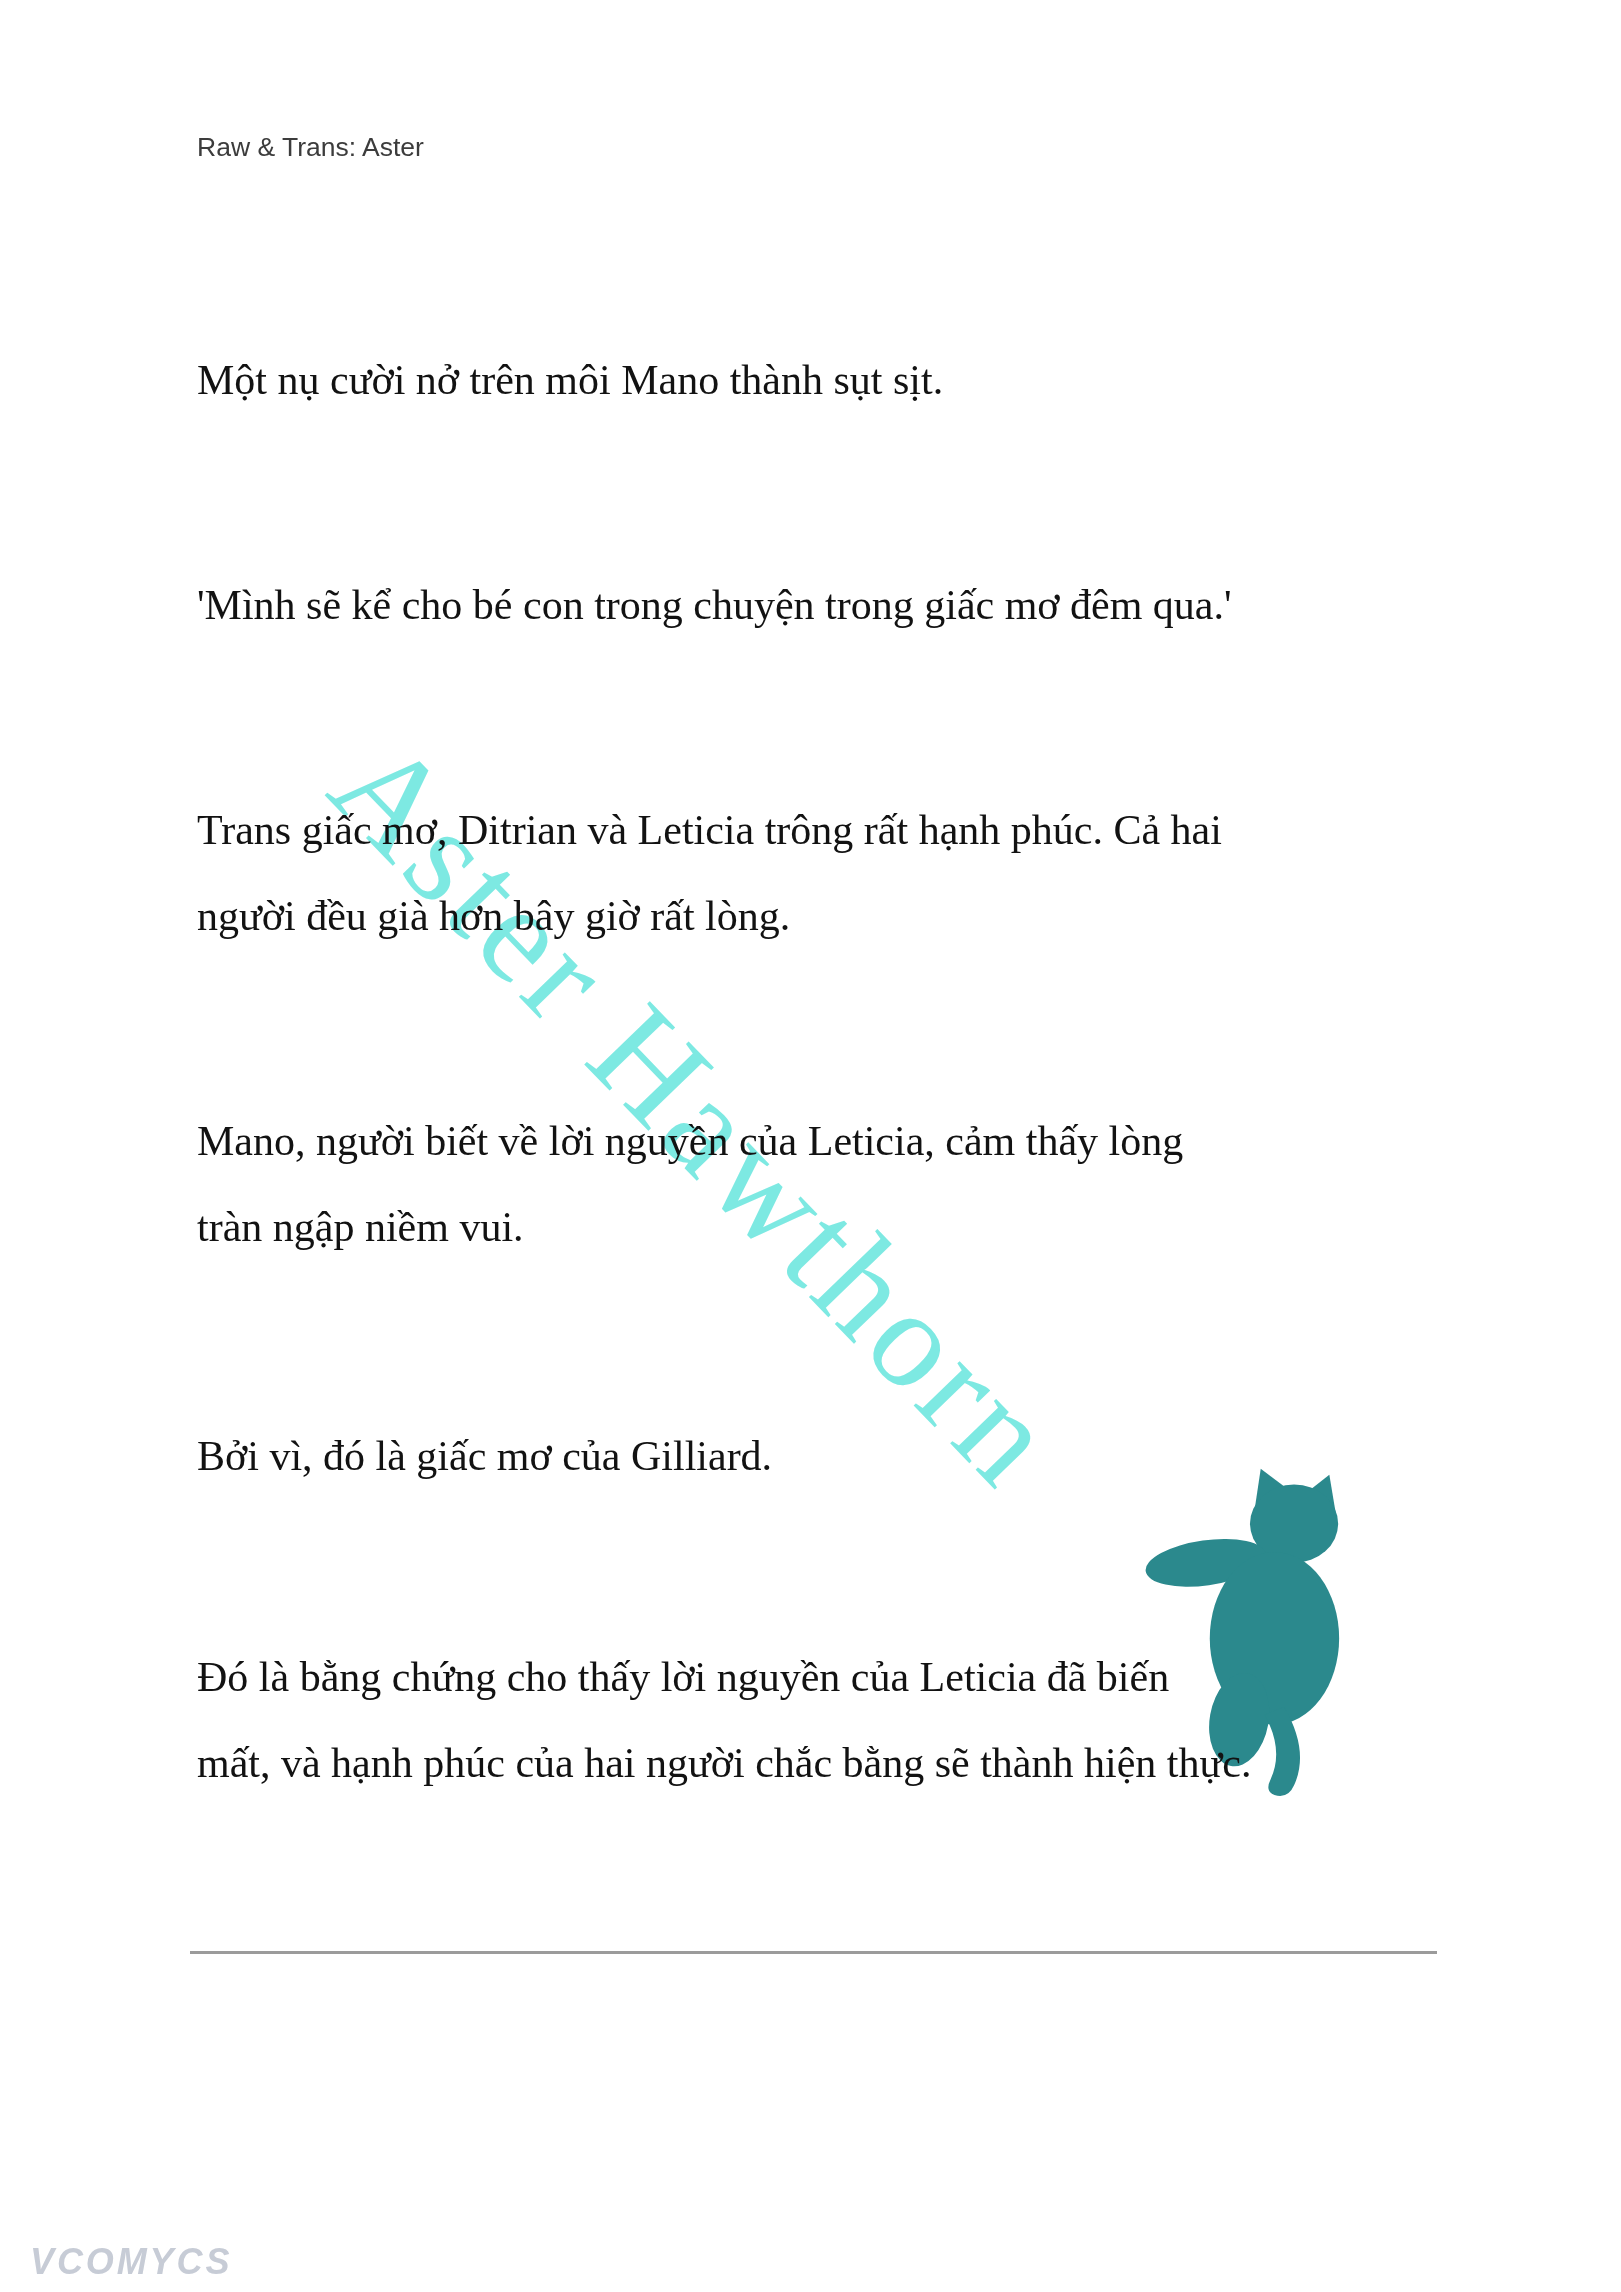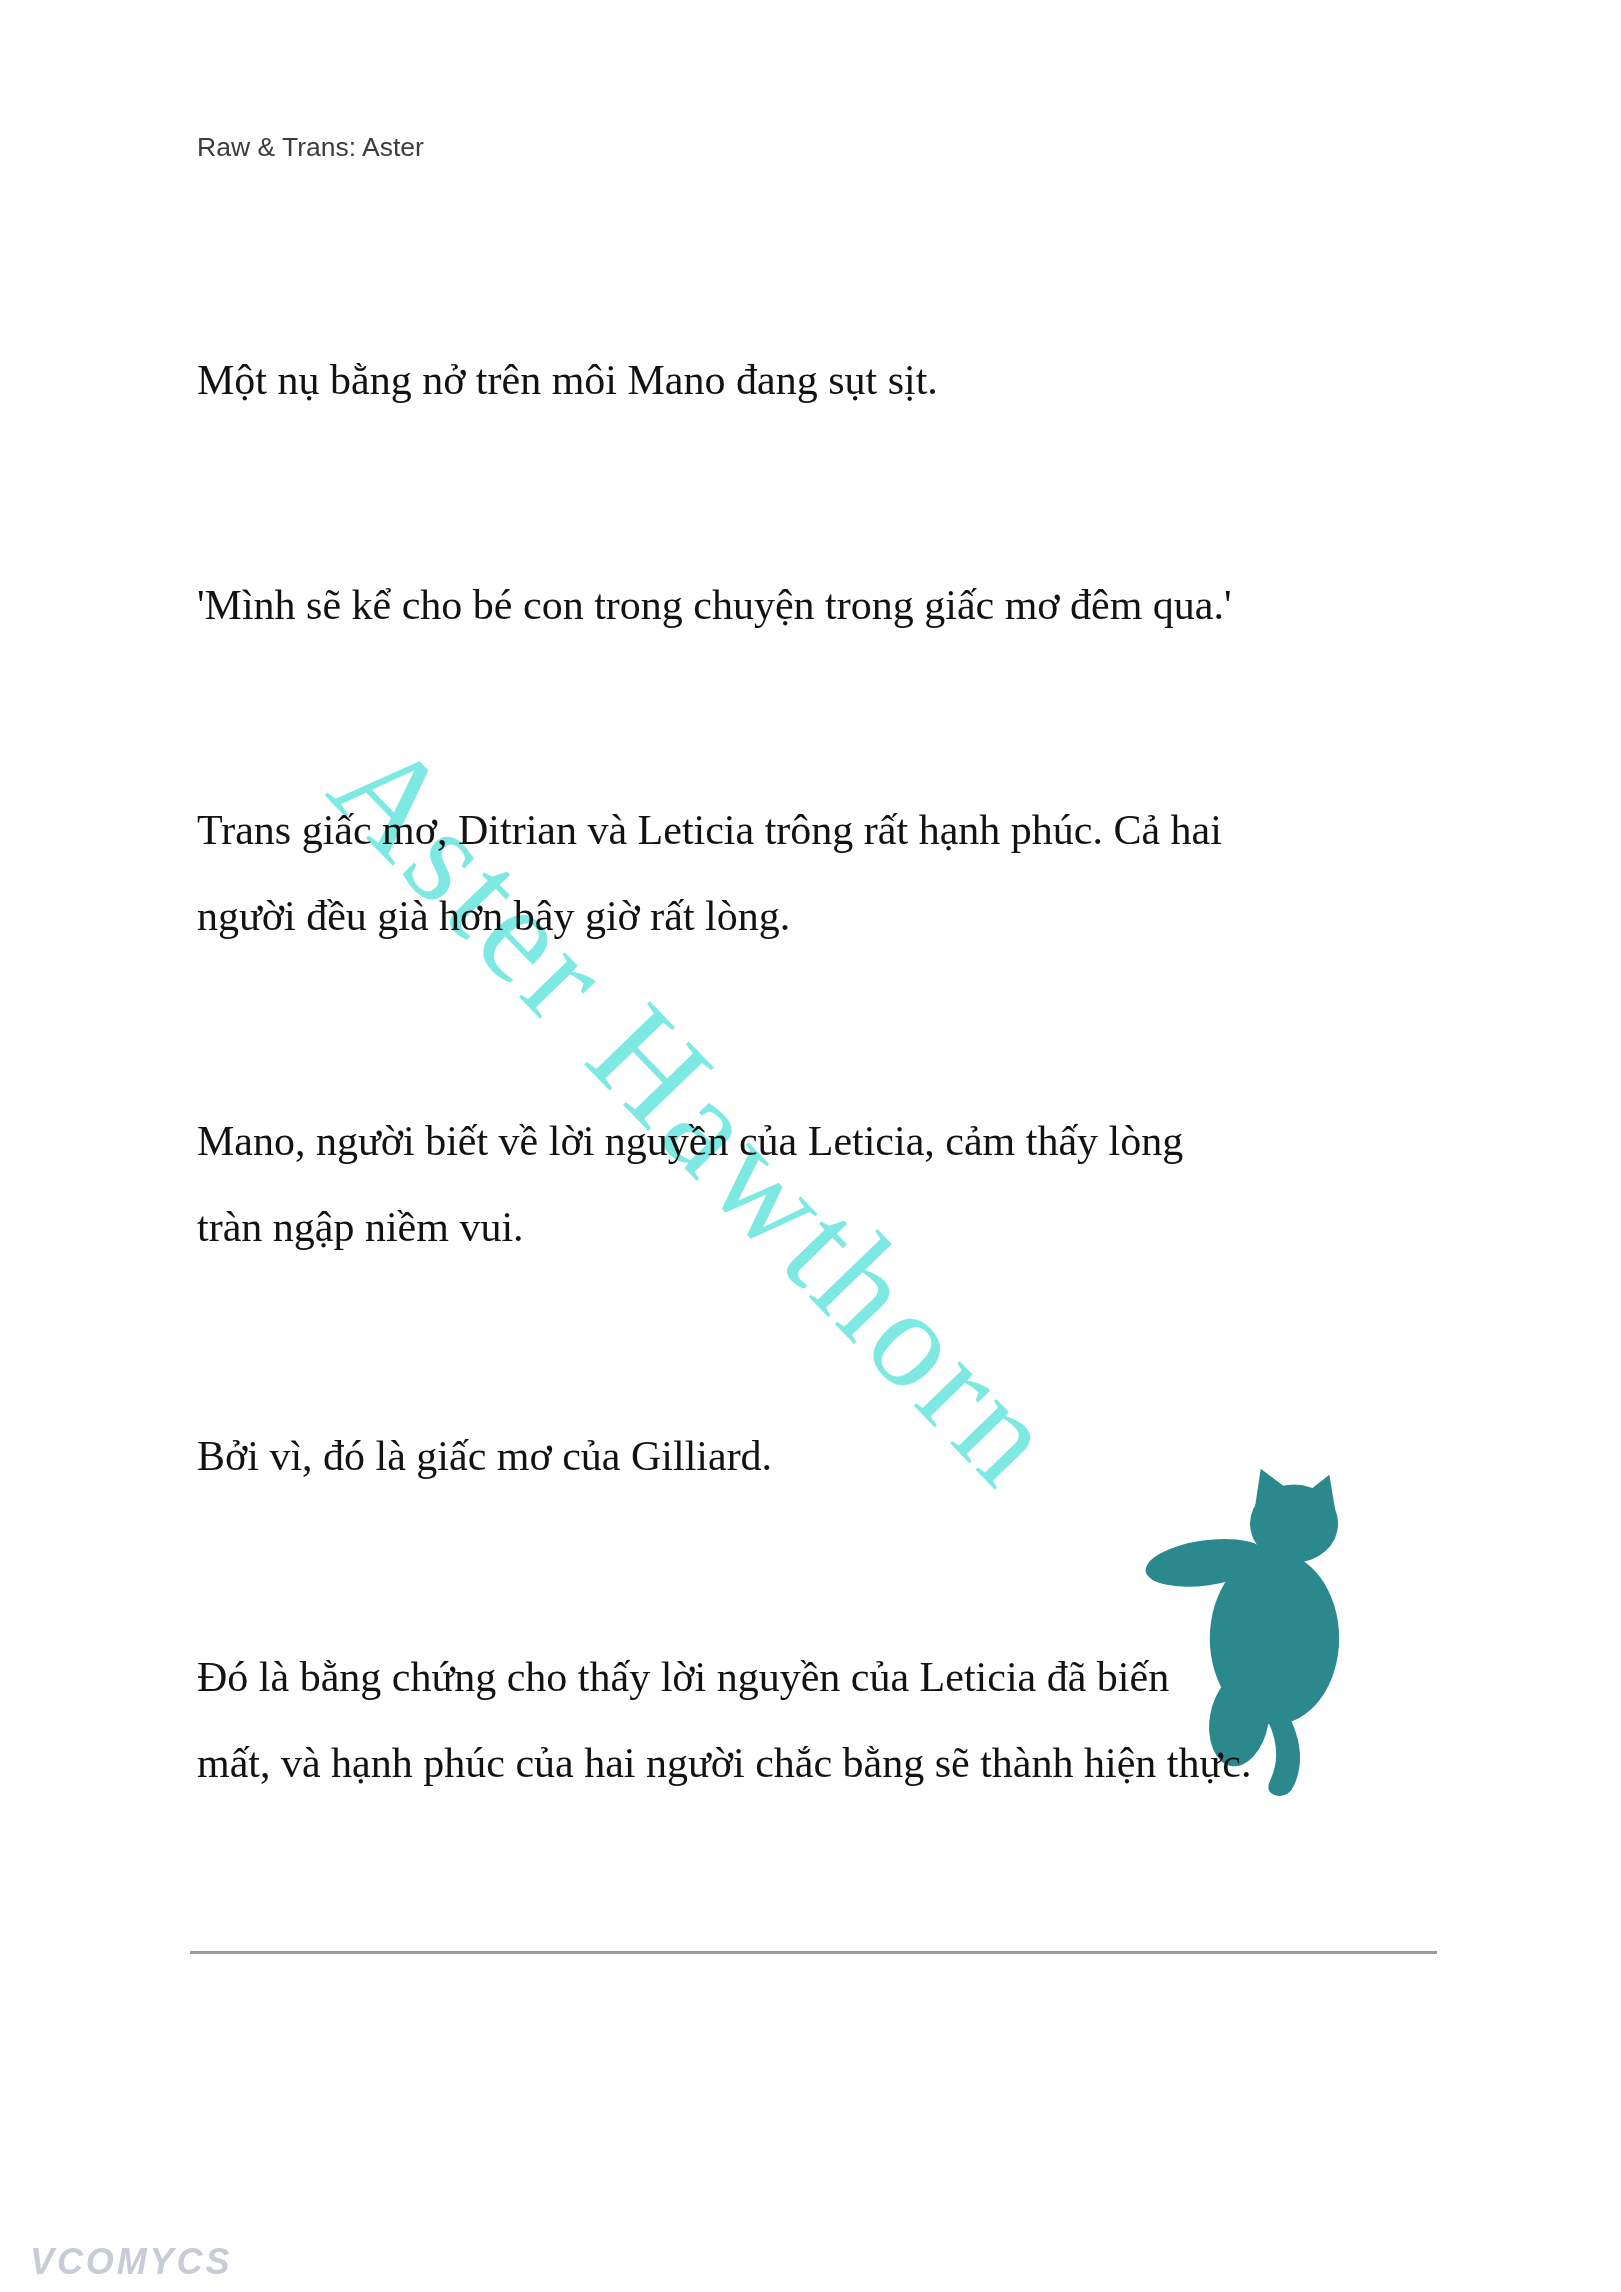--- a/index.html
+++ b/index.html
@@ -65,21 +65,21 @@
 </head>
 <body>
 
 <div class="page">
 
   <div class="credit">Raw &amp; Trans: Aster</div>
 
   <div class="watermark" style="color: rgb(125, 233, 226);">Aster Hawthorn</div>
 
   <div class="para p1">
-    <div class="line">Một nụ bằng nở trên môi Mano đang sụt sịt.</div>
+    <div class="line">Một nụ cười nở trên môi Mano thành sụt sịt.</div>
   </div>
 
   <div class="para p2">
     <div class="line">'Mình sẽ kể cho bé con trong chuyện trong giấc mơ đêm qua.'</div>
   </div>
 
   <div class="para p3">
     <div class="line">Trans giấc mơ, Ditrian và Leticia trông rất hạnh phúc. Cả hai</div>
     <div class="line">người đều già hơn bây giờ rất lòng.</div>
   </div>

